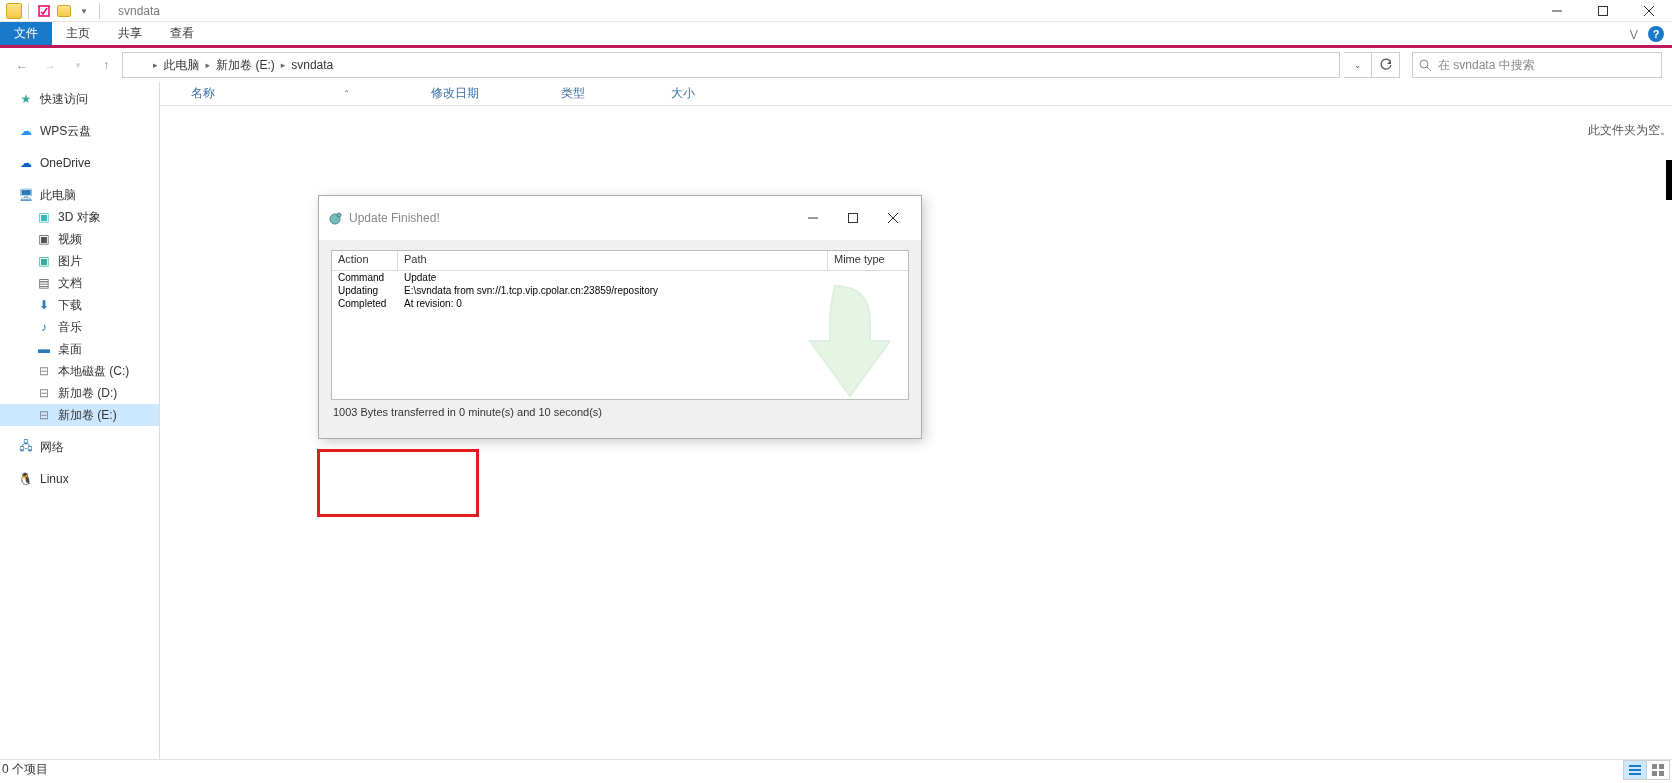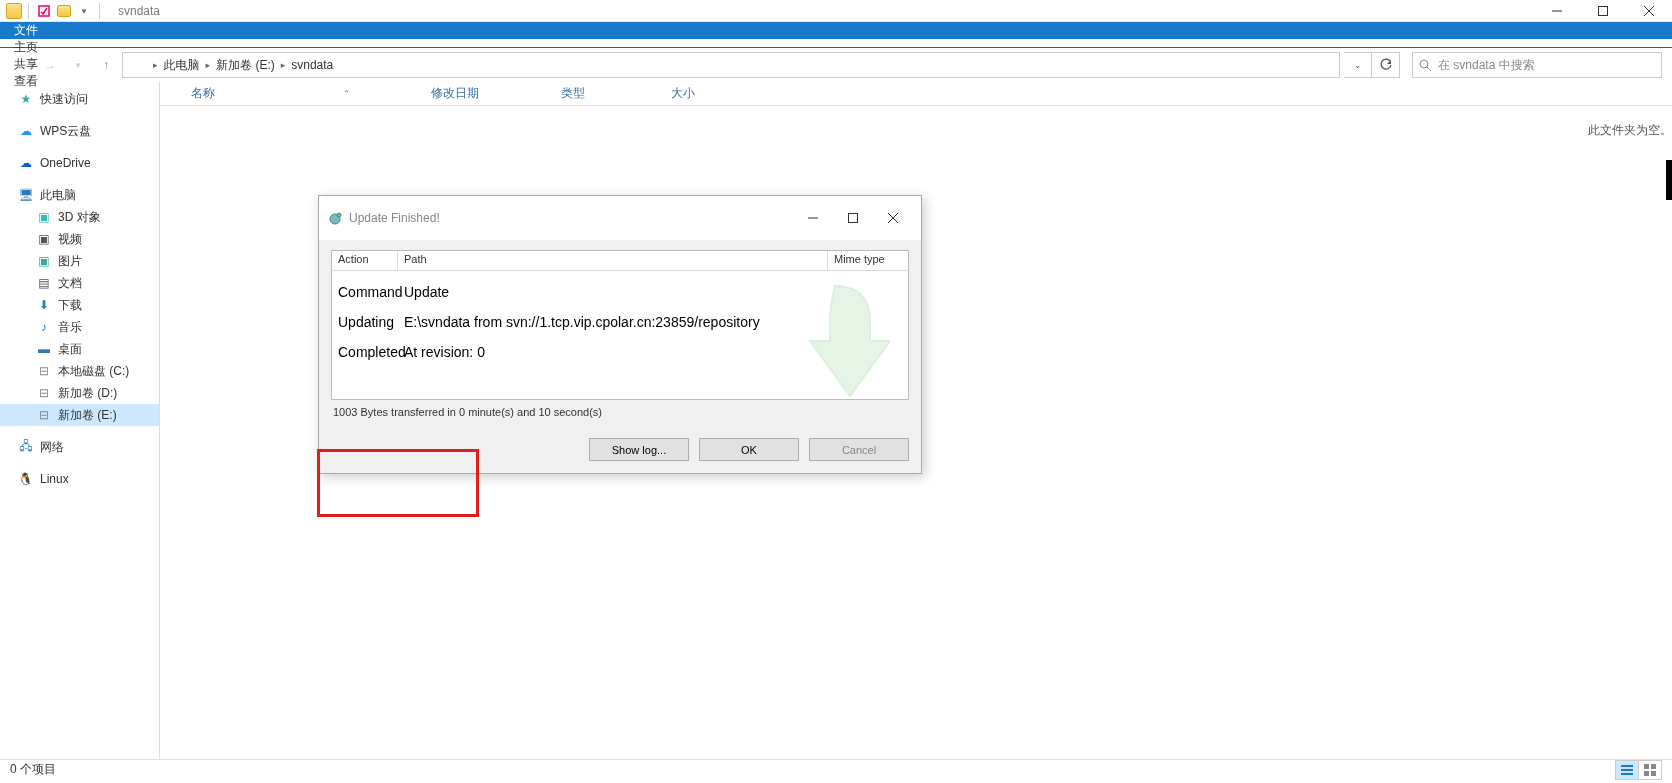--- a/index.html
+++ b/index.html
@@ -9,21 +9,21 @@
 .title-bar { height: 22px; display: flex; align-items: center; border-bottom: 1px solid #e5e5e5; background: #fff; }
 .title-bar .qat { display: flex; align-items: center; gap: 2px; padding: 0 6px; }
 .title-bar .qat .folder-ic { width: 16px; height: 16px; background: linear-gradient(#fce38a,#f5c847); border-radius: 2px; border: 1px solid #d9a520; }
 .title-bar .qat .sep { width: 1px; height: 16px; background: #d0d0d0; margin: 0 4px; }
 .title-bar .title-text { margin-left: 8px; color: #7a7a7a; font-size: 12px; }
 .title-bar .win-controls { margin-left: auto; display: flex; }
 .title-bar .win-controls > div { width: 46px; height: 22px; display: flex; align-items: center; justify-content: center; color: #555; }
 .qat-btn { width:18px; height:18px; display:flex; align-items:center; justify-content:center; }
 
 
-.ribbon { height: 26px; display: flex; align-items: stretch; border-bottom: 1px solid #be185d; flex-direction: column; }
+.ribbon { height: 26px; display: flex; align-items: stretch; border-bottom: 3px solid #be185d; }
 .ribbon .file-tab { background: #1979ca; color: #fff; padding: 0 14px; display:flex; align-items:center; font-size:12px; }
 .ribbon .tab { padding: 0 14px; display:flex; align-items:center; color:#333; font-size:12px; }
 .ribbon .expand { margin-left:auto; display:flex; align-items:center; padding:0 8px; gap:10px; }
 .help-ic { width:16px;height:16px;border-radius:50%;background:#1979ca;color:#fff;display:flex;align-items:center;justify-content:center;font-size:11px;font-weight:bold; }
 
 
 .addr-row { height: 34px; display:flex; align-items:center; padding: 4px 10px; gap:4px; }
 .nav-arrow { width:24px; height:24px; display:flex; align-items:center; justify-content:center; color:#888; border-radius:2px; }
 .nav-arrow.disabled { color:#ccc; }
 .addr-box { flex:1; height:26px; border:1px solid #ccc; display:flex; align-items:center; padding:0 4px; background:#fff; }
@@ -47,38 +47,38 @@
 .col-headers > div { padding:0 10px; border-right:1px solid transparent; height:100%; display:flex; align-items:center; }
 .col-name { width:240px; justify-content:space-between; }
 .col-mod { width:130px; }
 .col-type { width:110px;font-family:Liberation Serif, serif; }
 .col-size { width:80px; }
 .sort-caret { font-size:8px; color:#666; margin-left:auto; }
 
 .empty-msg { text-align:right; margin-top:16px; color:#555; font-size:12px; }
 
 
-.status-bar { height:20px; border-top:1px solid #e1e1e1; display:flex; align-items:center; padding:0 10px; font-size:12px; color:#333; }
+.status-bar { height:20px; border-top:1px solid #e1e1e1; display:flex; align-items:center; padding:0 2px; font-size:12px; color:#333; }
 .status-bar .view-btns { margin-left:auto; display:flex; }
 .status-bar .view-btns > div { width:24px;height:20px;border:1px solid #ccc;display:flex;align-items:center;justify-content:center;margin-left:-1px; }
 .status-bar .view-btns > div.active { background:#cce8ff; }
 
 
 .dialog { position:absolute; left:318px; top:195px; width:604px; background:#f0f0f0; border:1px solid #aaa; box-shadow:3px 3px 12px rgba(0,0,0,.2); }
 .dlg-title { height:44px; display:flex; align-items:center; padding:0 8px; background:#fff; }
 .dlg-title .ic { width:16px;height:16px;margin-right:6px; }
 .dlg-title .txt { color:#888; font-size:12px; }
 .dlg-title .win-c { margin-left:auto; display:flex; }
 .dlg-title .win-c > div { width:40px;height:28px;display:flex;align-items:center;justify-content:center;color:#555; }
 .dlg-body { padding:10px 12px 8px; }
 .dlg-table { background:#fff; border:1px solid #bbb; min-height:150px; position:relative; overflow:hidden; }
 .dlg-th { display:flex; height:20px; border-bottom:1px solid #ddd; font-size:11px; color:#333; }
 .dlg-th > div { padding:2px 6px; border-right:1px solid #ddd; }
 .dlg-th .c1 { width:66px; } .dlg-th .c2 { flex:1; } .dlg-th .c3 { width:80px; border-right:none; }
-.dlg-row { display:flex; font-size:14px; padding:1px 0;margin-top:12px; }
+.dlg-row { display:flex; font-size:10px; padding:1px 0; }
 .dlg-row .c1 { width:66px; padding-left:6px; } .dlg-row .c2 { flex:1; padding-left:6px; } .dlg-row .c3 { width:80px; }
 .dlg-row.bold { font-weight:normal; }
 .highlight-box { position:absolute; left:-2px; top:253px; width:162px; height:68px; border:3px solid #e21d1d; pointer-events:none; }
 .arrow-bg { position:absolute; right:18px; top:30px; width:100px; height:120px; opacity:.25; }
 .dlg-status { font-size:11px; padding:6px 2px 12px; color:#333; }
 .dlg-btns { display:flex; justify-content:flex-end; gap:10px; padding:0 12px 12px; }
 .dlg-btn { width:100px; height:23px; background:#e1e1e1; border:1px solid #adadad; font-size:11px; display:flex;align-items:center;justify-content:center; }
 .dlg-btn.disabled { color:#888; }
 
 
@@ -340,19 +340,14 @@
           <div class="c3"></div>
       </div>
       <div class="dlg-row bold">
         <div class="c1">Completed</div>
         <div class="c2">At revision: 0</div>
           <div class="c3"></div>
       </div>
     </div>
     <div class="dlg-status">1003 Bytes transferred in 0 minute(s) and 10 second(s)</div>
   </div>
-  <div class="dlg-btns">
-    <div class="dlg-btn">Show log...</div>
-    <div class="dlg-btn">OK</div>
-    <div class="dlg-btn disabled">Cancel</div>
-  </div>
   <div class="highlight-box"></div>
 </div>
 
 </body></html>

